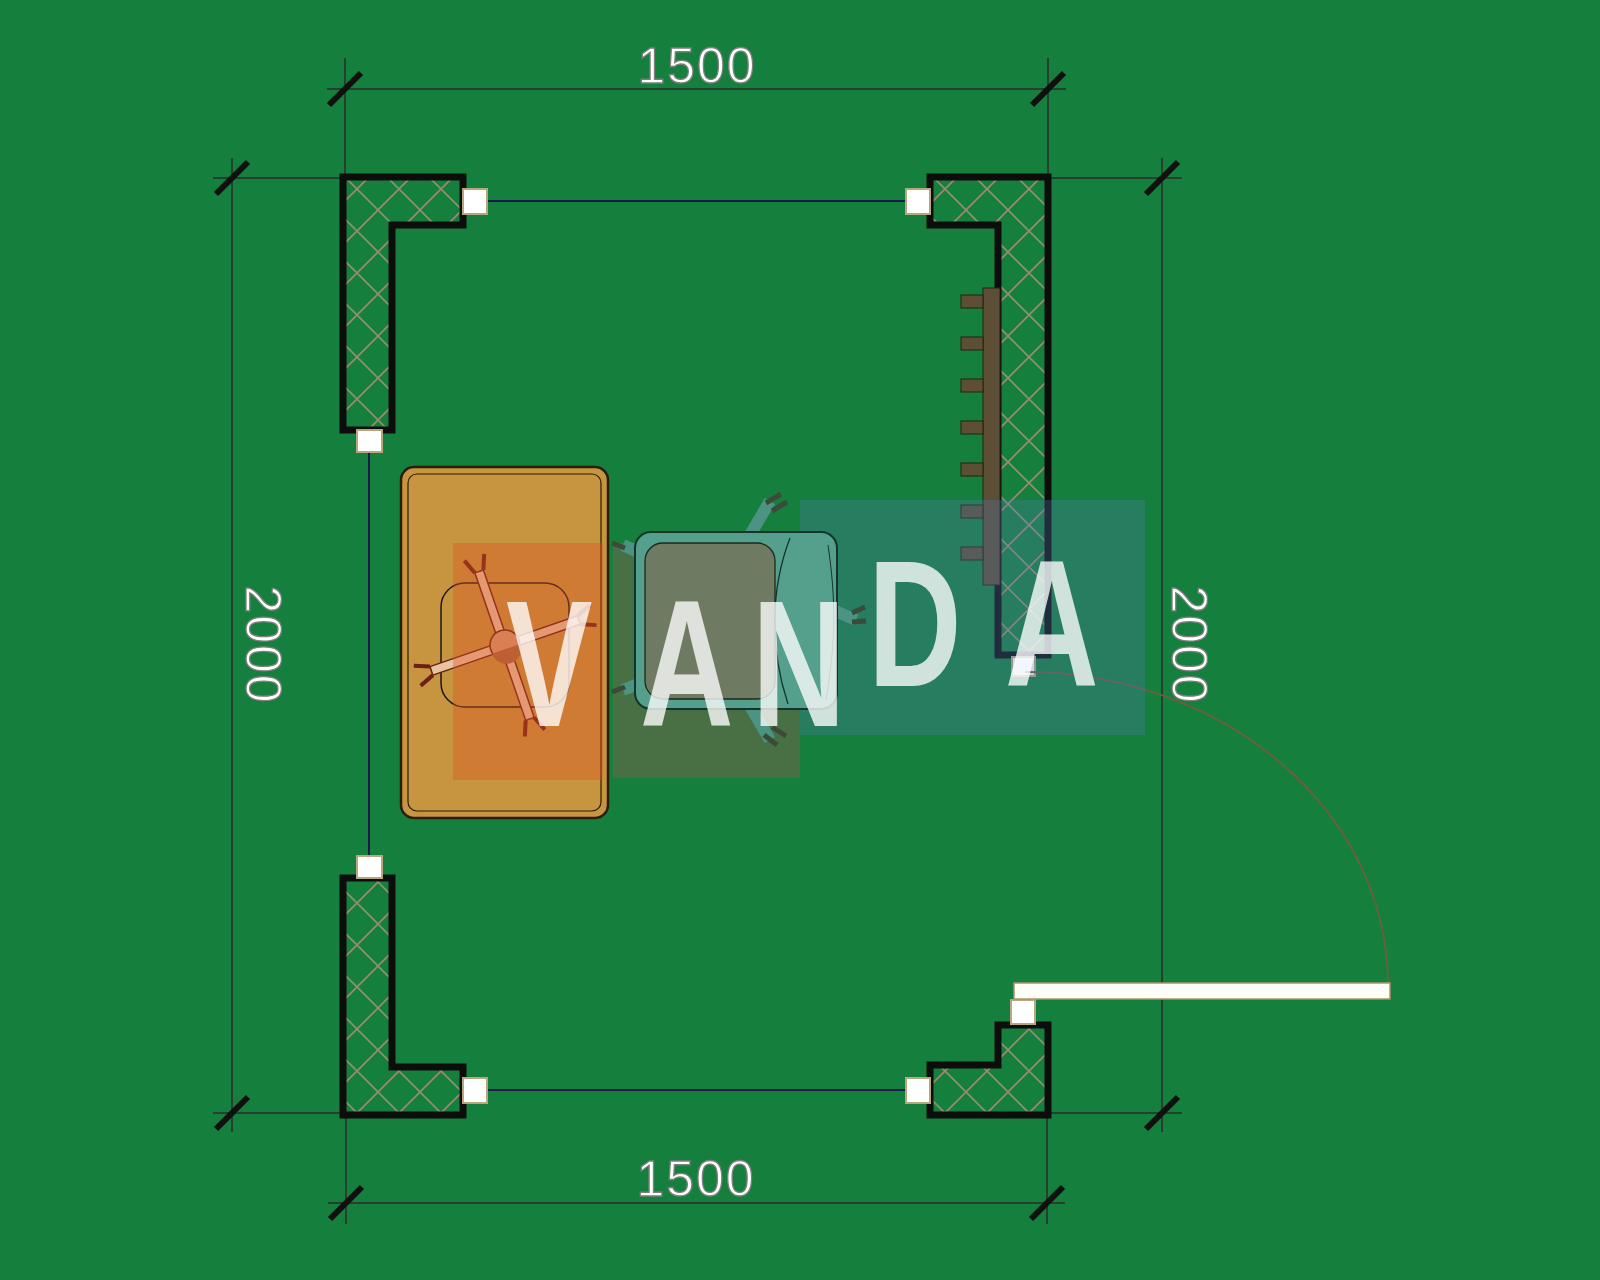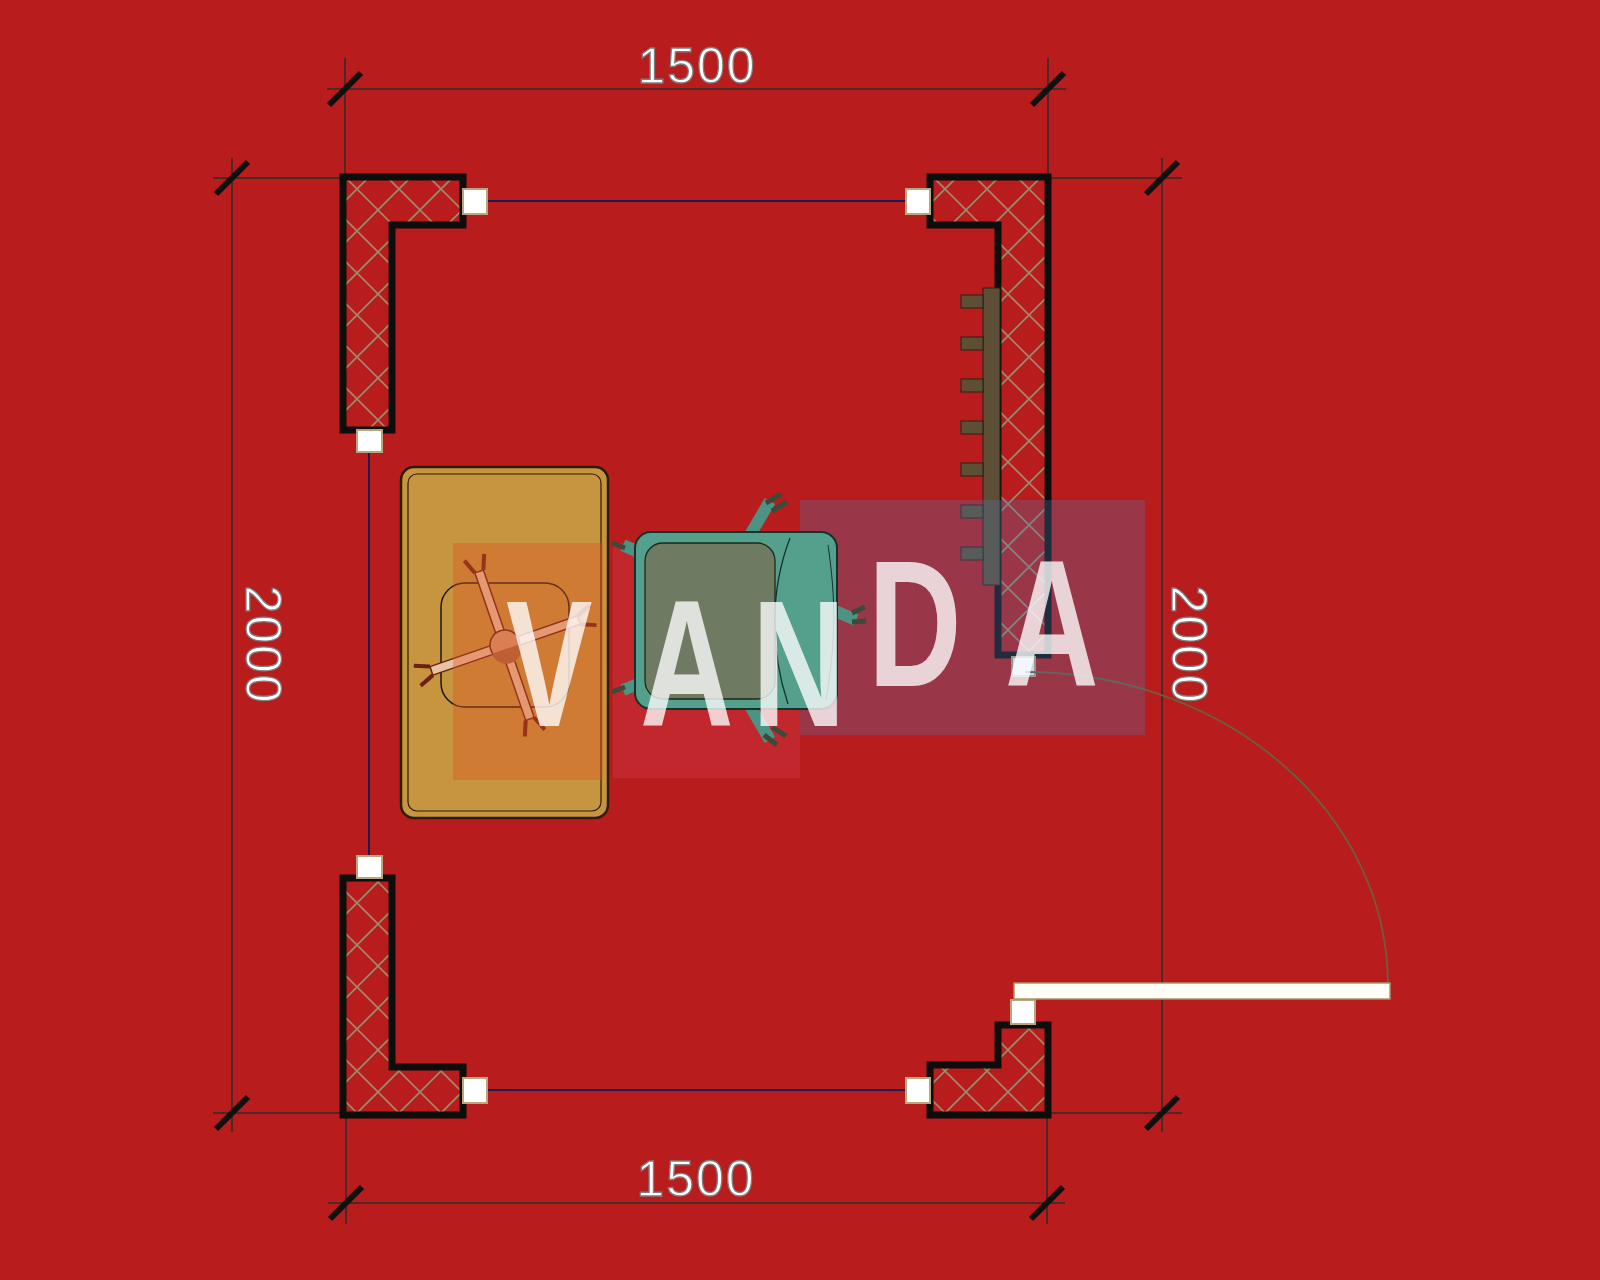--- a/index.html
+++ b/index.html
@@ -1,17 +1,17 @@
 <!DOCTYPE html>
 <html><head>
 <meta charset="utf-8">
 <style>
   html,body{margin:0;padding:0;background:#ffffff;}
   body{font-family:"Liberation Sans", sans-serif;}
-  .canvas{position:relative;width:1600px;height:1280px;background:#b91c1c;overflow:hidden;}
+  .canvas{position:relative;width:1600px;height:1280px;background:#15803d;overflow:hidden;}
   .canvas > svg{position:absolute;left:0;top:0;}
   text.dim{font-family:"Liberation Sans", sans-serif;font-size:50px;fill:#ffffff;stroke:#7e7e7e;stroke-width:1.3;letter-spacing:2px;}
   text.wm{font-family:"Liberation Sans", sans-serif;font-size:180px;font-weight:700;fill:rgba(255,255,255,0.78);}
 </style>
 </head>
 <body>
 
 <div class="canvas">
 <svg width="1600" height="1280" viewBox="0 0 1600 1280" xmlns="http://www.w3.org/2000/svg">
   <defs>

